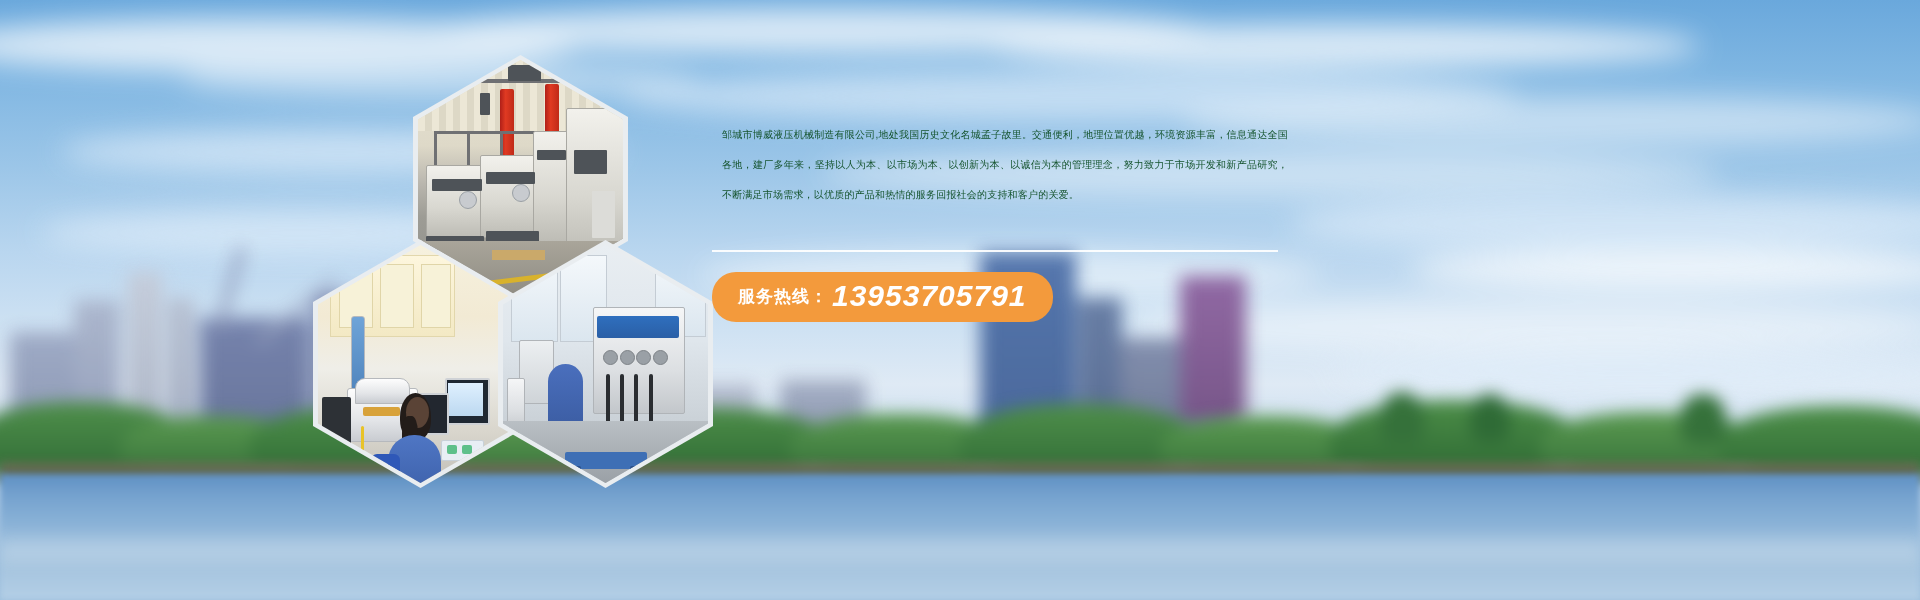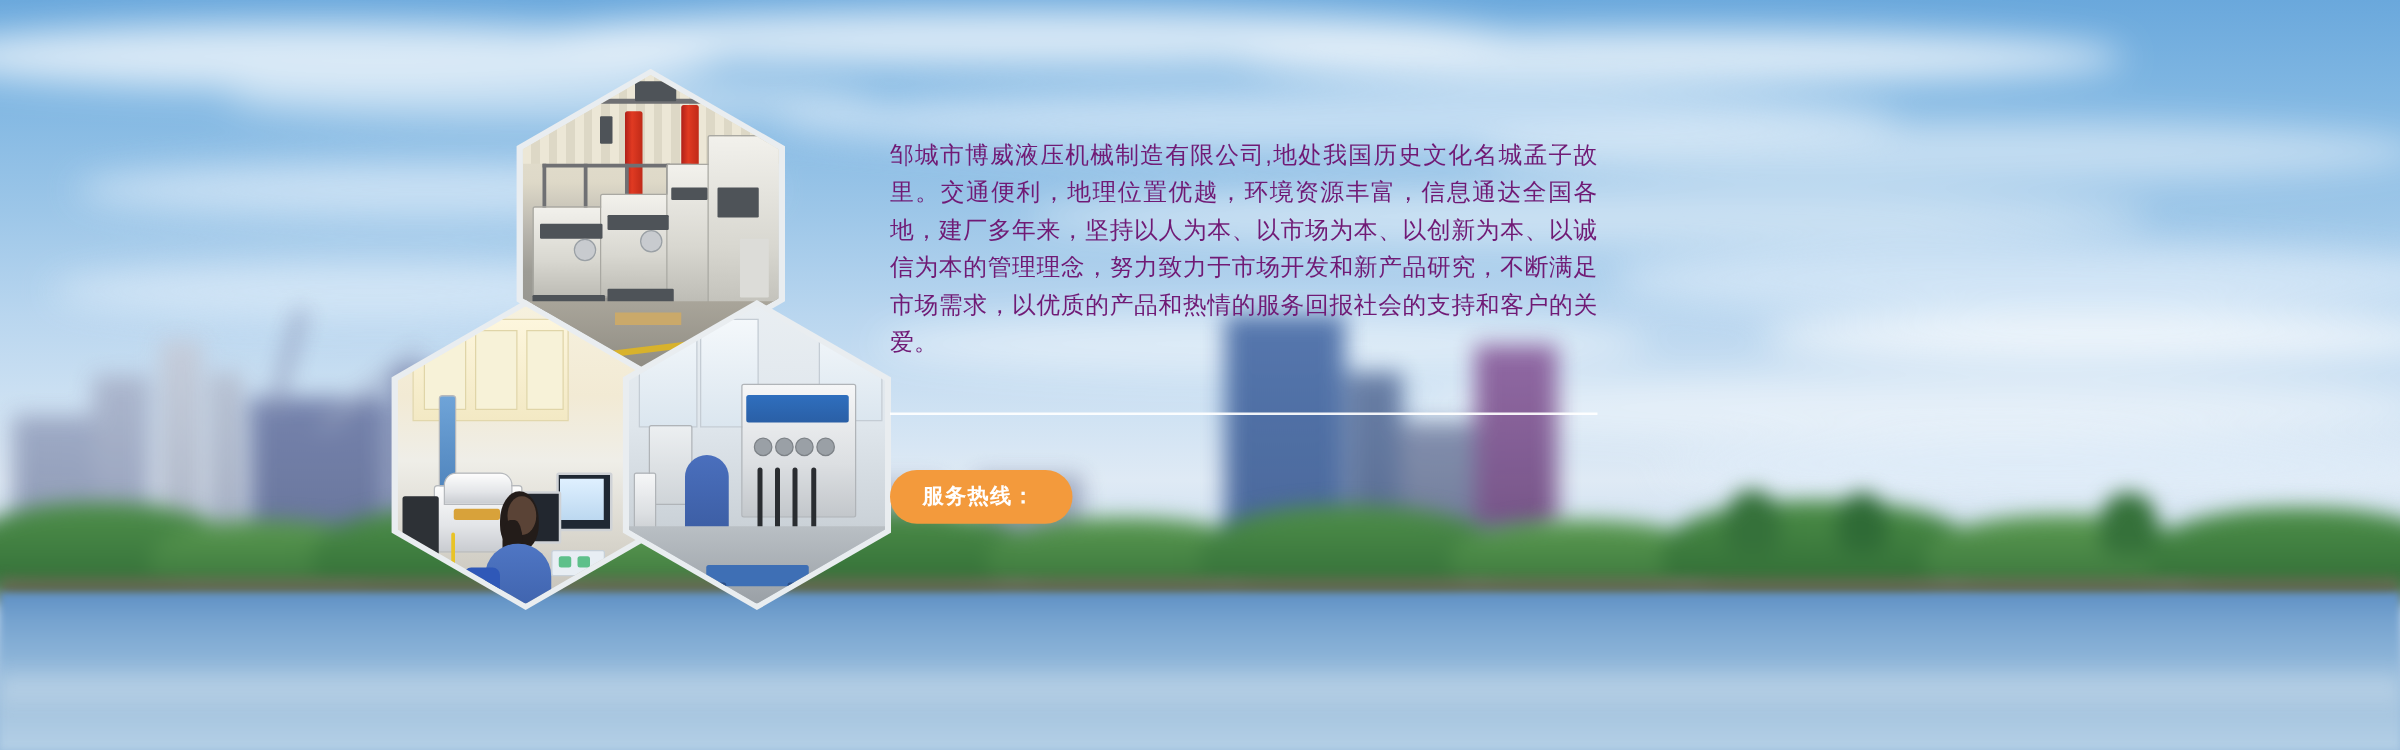--- a/index.html
+++ b/index.html
@@ -96,28 +96,28 @@
   #company-title{
     font-size:39px;font-weight:700;letter-spacing:1px;line-height:1.15;
     margin:0 0 34px 0;white-space:nowrap;
     -webkit-text-stroke:4px #ffffff;paint-order:stroke fill;
     text-shadow:0 1px 2px rgba(0,0,0,.12);
   }
   #company-title .t-blue-text{color:#1b4fa0;}
   #company-title .t-red-text{color:#d71920;}
 
   #intro{
-    font-size:19px;line-height:30px;color:#701a75;margin:0;width:566px;
+    font-size:10px;line-height:30px;color:#14532d;margin:10px;width:566px;
     text-align:justify;letter-spacing:.2px;
   }
 
   #divider{margin-top:40px;width:566px;height:2px;background:rgba(255,255,255,.92);}
 
   #hotline{
-    margin-top:44px;display:inline-flex;align-items:center;
+    margin-top:20px;display:inline-flex;align-items:center;
     background:linear-gradient(180deg,#f6a councils);
     background:linear-gradient(180deg,#f5a council);
     background:#f39a3c;
     border-radius:24px;padding:9px 26px 11px 26px;
   }
   #hotline-label{color:#ffffff;font-size:17px;font-weight:700;letter-spacing:1px;margin-right:4px;}
   #hotline-number{color:#ffffff;font-size:30px;font-weight:700;font-style:italic;letter-spacing:1px;line-height:1;}
 </style>
 </head>
 <body>
@@ -281,16 +281,17 @@
 
   <div id="content">
 
 
     <p id="intro">邹城市博威液压机械制造有限公司,地处我国历史文化名城孟子故里。交通便利，地理位置优越，环境资源丰富，信息通达全国各地，建厂多年来，坚持以人为本、以市场为本、以创新为本、以诚信为本的管理理念，努力致力于市场开发和新产品研究，不断满足市场需求，以优质的产品和热情的服务回报社会的支持和客户的关爱。</p>
 
     <div id="divider"></div>
 
     <div id="hotline">
       <span id="hotline-label">服务热线：</span>
+      <span id="hotline-number">13953705791</span>
     </div>
 
   </div>
 </div>
 
 </body></html>

